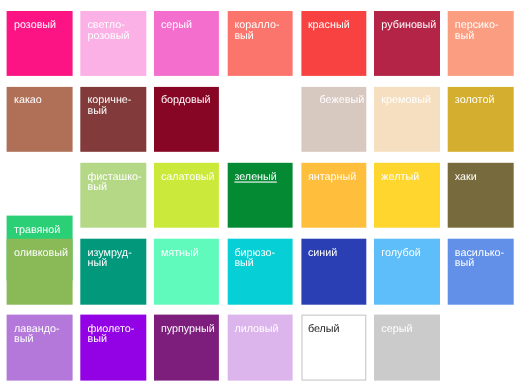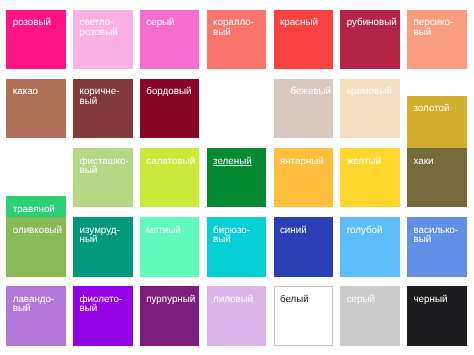--- a/index.html
+++ b/index.html
@@ -81,21 +81,21 @@
   </div>
   <div class="swatch" style="left: 139.9px; top: 79.2px; background: rgb(135, 6, 37);">
     <span class="swatch-label" style="color: rgb(255, 255, 255);">бордовый</span>
   </div>
   <div class="swatch" style="left: 273.5px; top: 79.2px; background: rgb(215, 200, 192);">
     <span class="swatch-label" style="color: rgb(255, 255, 255); text-align: right;">бежевый</span>
   </div>
   <div class="swatch" style="left: 340.3px; top: 79.2px; background: rgb(246, 223, 192);">
     <span class="swatch-label" style="color: rgb(255, 255, 255);">кремовый</span>
   </div>
-  <div class="swatch" style="left: 407.1px; top: 79.2px; background: rgb(212, 174, 46); margin-top: 17px;">
+  <div class="swatch" style="left: 407.1px; top: 79.2px; background: rgb(212, 174, 46);">
     <span class="swatch-label" style="color: rgb(255, 255, 255);">золотой</span>
   </div>
   <div class="swatch" style="left: 6.3px; top: 148.3px; background: rgb(43, 207, 118); margin-top: 48px;">
     <span class="swatch-label" style="color: rgb(255, 255, 255);">травяной</span>
   </div>
   <div class="swatch" style="left: 73.1px; top: 148.3px; background: rgb(180, 216, 134);">
     <span class="swatch-label" style="color: rgb(255, 255, 255);">фисташко­вый</span>
   </div>
   <div class="swatch" style="left: 139.9px; top: 148.3px; background: rgb(202, 233, 58);">
     <span class="swatch-label" style="color: rgb(255, 255, 255);">салатовый</span>
@@ -144,16 +144,13 @@
   </div>
   <div class="swatch" style="left: 206.7px; top: 286.4px; background: rgb(219, 181, 235);">
     <span class="swatch-label" style="color: rgb(255, 255, 255);">лиловый</span>
   </div>
   <div class="swatch bordered" style="left: 273.5px; top: 286.4px; background: rgb(255, 255, 255); border-color: rgb(199, 199, 202);">
     <span class="swatch-label" style="color: rgb(29, 29, 31);">белый</span>
   </div>
   <div class="swatch" style="left: 340.3px; top: 286.4px; background: rgb(203, 203, 203);">
     <span class="swatch-label" style="color: rgb(255, 255, 255);">серый</span>
   </div>
-  <div class="swatch" style="left: 407.1px; top: 286.4px; background: rgb(29, 29, 31);">
-    <span class="swatch-label" style="color: rgb(255, 255, 255);">черный</span>
-  </div>
 </div>
 
 </body></html>

